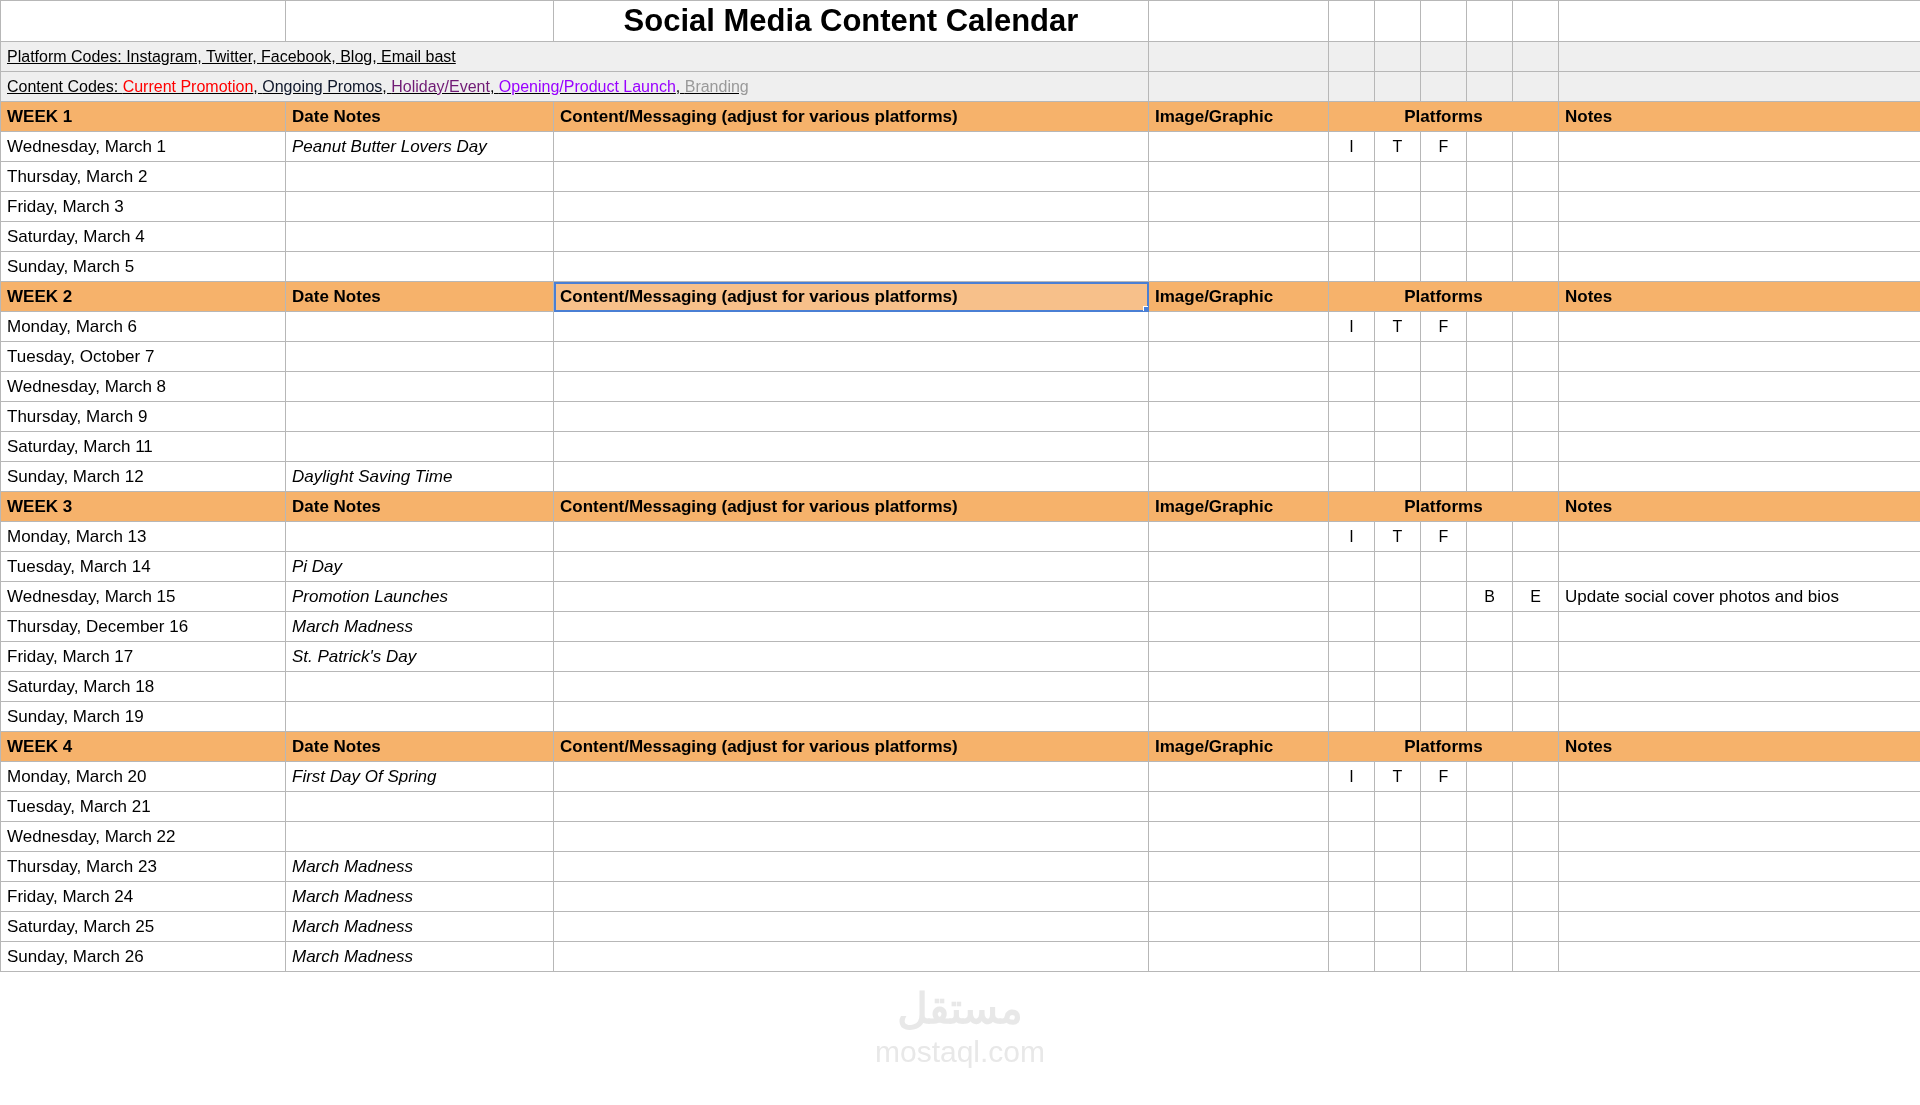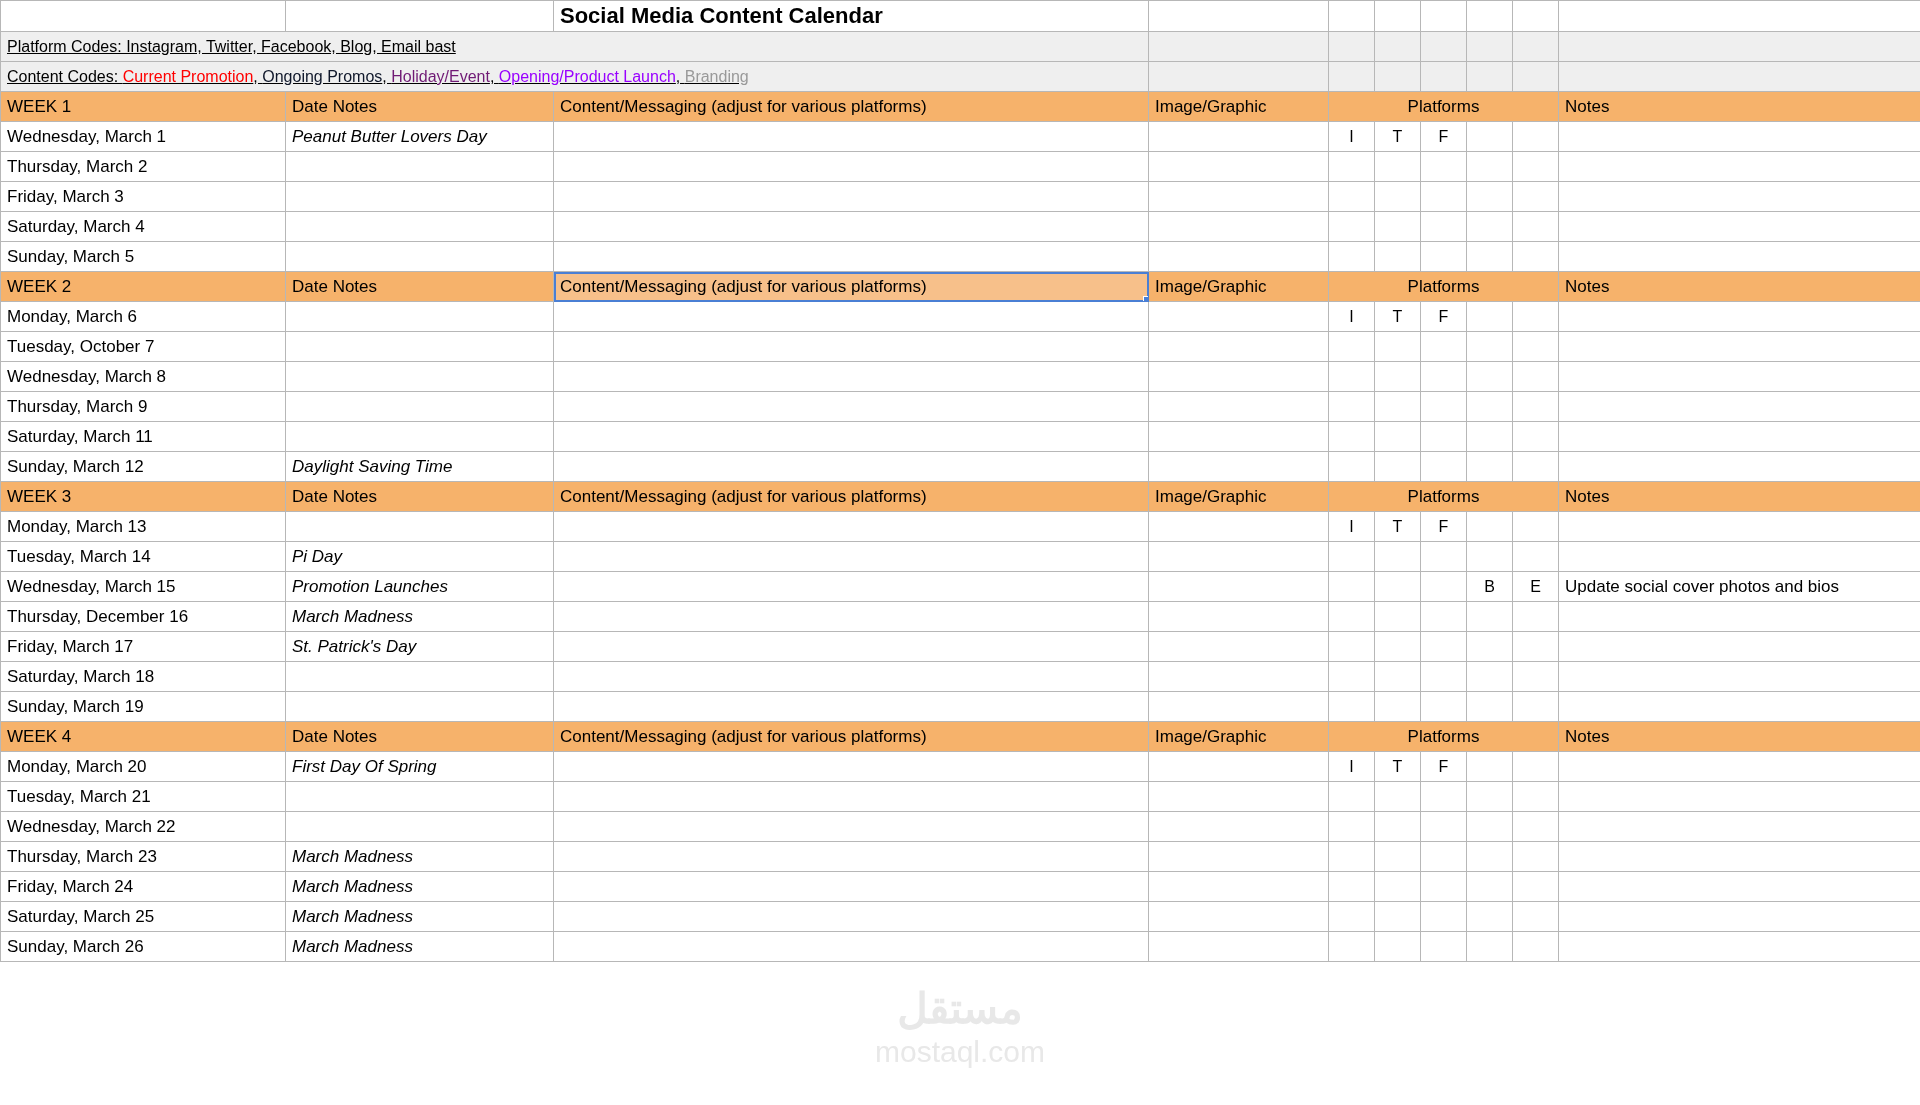--- a/index.html
+++ b/index.html
@@ -40,33 +40,34 @@
   col.c-p4      { width: 46px; }
   col.c-p5      { width: 46px; }
   col.c-final   { width: 362px; }
 
   .title-row td {
     border: 1px solid #b7b7b7;
     background: #ffffff;
     height: 46px;
   }
   .title-cell {
+    text-align: center;
     font-weight: bold;
-    font-size: 22px;
+    font-size: 31px;
   }
   .legend-row td {
     background: #efefef;
     height: 32px;
     font-size: 16px;
     text-decoration: underline;
   }
   .legend-row td.plain { background: #efefef; }
   .week-head td {
     background: #f6b26b;
-    font-weight: normal;
+    font-weight: bold;
     height: 32px;
   }
   .week-head td.platforms {
     text-align: center;
   }
   .day-row td { background: #ffffff; }
   .italic { font-style: italic; }
 
   .pI { background: #dd7e6b; }
   .pT { background: #00ffff; }

